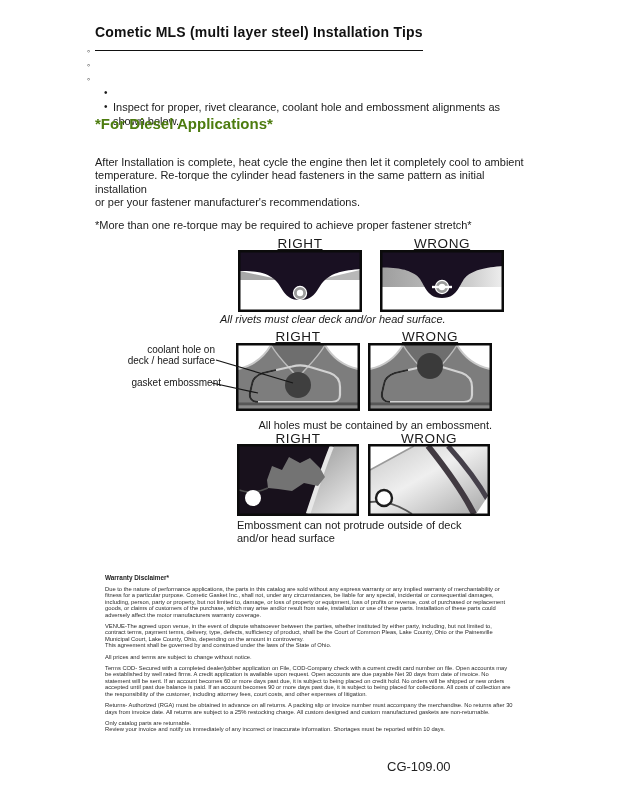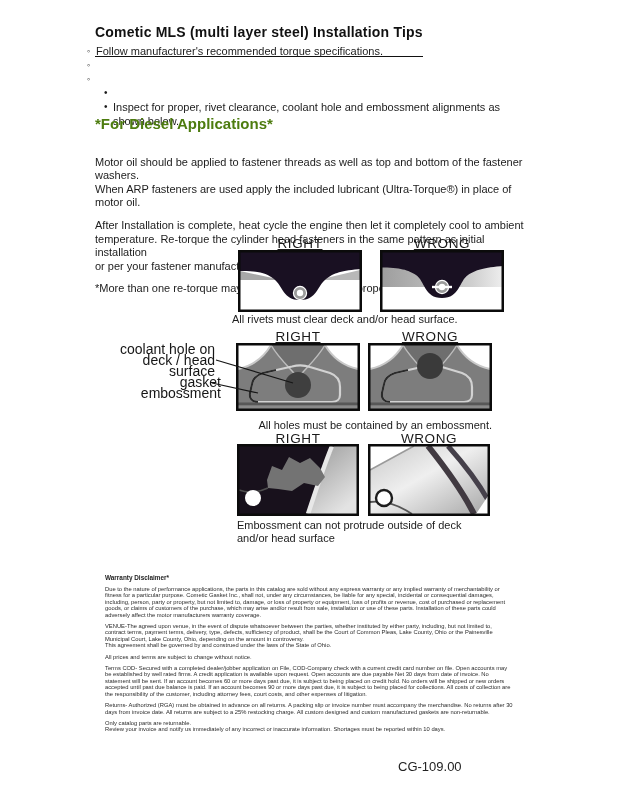--- a/index.html
+++ b/index.html
@@ -7,71 +7,68 @@
     width:618px;height:800px;position:relative;background:#ffffff;
     font-family:"Liberation Sans", sans-serif;color:#1f1f1f;overflow:hidden;
     -webkit-font-smoothing:antialiased;
   }
   .abs{position:absolute;}
   
   .doc-title{
     left:95px;top:24px;font-size:14px;font-weight:bold;color:#111;
     letter-spacing:.2px;
   }
-  .doc-title span{border-bottom:1.6px solid #111;padding-bottom:16px;}
+  .doc-title span{border-bottom:1.6px solid #111;padding-bottom:10px;}
   .tips{left:87px;top:44px;width:440px;font-size:11px;line-height:14px;color:#1c1c1c;}
   .bullet-row{display:flex;}
   .bullet-row .marker{width:9px;flex:none;font-size:9px;line-height:14px;color:#1c1c1c;}
   .sub{margin-left:17px;}
   .sub .marker{font-size:10px;}
   .diesel{left:95px;top:117px;width:436px;font-size:11px;line-height:13.6px;color:#1c1c1c;}
   .diesel h2{margin:0 0 25px 0;font-size:15px;font-weight:bold;color:#4d7c0f;}
   .diesel p{margin:0 0 9px 0;white-space:pre-line;}
   
   .dg-label{font-size:13.5px;letter-spacing:.6px;color:#1a1a1a;text-align:center;text-decoration:underline;}
   .dg-caption{font-size:11px;color:#1c1c1c;line-height:13px;white-space:pre-line;}
-  .annot{font-size:14px;line-height:11px;color:#161616;text-align:right;white-space:pre-line;}
+  .annot{font-size:10px;line-height:11px;color:#161616;text-align:right;white-space:pre-line;}
   svg{display:block;}
   
   .legal{left:105px;top:574px;width:409px;color:#2b2b2b;}
   .legal h3{margin:0 0 5px 0;font-size:6.4px;font-weight:bold;color:#222;}
   .legal p{margin:0 0 5px 0;font-size:5.8px;line-height:6.4px;white-space:pre-line;}
-  .page-code{left:398px;top:759px;font-size:13px;color:#222;}
+  .page-code{left:387px;top:759px;font-size:13px;color:#222;}
 </style>
 </head>
 <body>
 
 <div class="abs doc-title">
   <span>Cometic MLS (multi layer steel) Installation Tips</span>
 </div>
 
 <div class="abs tips">
   <div class="bullet-row">
     <span class="marker">◦</span>
-    <span>Follow manufacturer's recommended torque specifications.</span>
   </div>
   <div class="bullet-row">
     <span class="marker">◦</span>
   </div>
   <div class="bullet-row">
     <span class="marker">◦</span>
   </div>
   <div class="bullet-row sub">
     <span class="marker">•</span>
   </div>
   <div class="bullet-row sub">
     <span class="marker">•</span>
     <span>Inspect for proper, rivet clearance, coolant hole and embossment alignments as shown below.</span>
   </div>
 </div>
 
 <div class="abs diesel">
   <h2>*For Diesel Applications*</h2>
-  <p>Motor oil should be applied to fastener threads as well as top and bottom of the fastener washers.
-When ARP fasteners are used apply the included lubricant (Ultra-Torque®) in place of motor oil.</p>
   <p>After Installation is complete, heat cycle the engine then let it completely cool to ambient
 temperature. Re-torque the cylinder head fasteners in the same pattern as initial installation
 or per your fastener manufacturer's recommendations.</p>
   <p>*More than one re-torque may be required to achieve proper fastener stretch*</p>
 </div>
 
 <div class="abs dg-label" style="left:238px;top:236px;width:124px;">RIGHT</div>
 <div class="abs dg-label" style="left:380px;top:236px;width:124px;">WRONG</div>
 
 <svg class="abs" style="left:238px;top:250px;" width="124" height="62" viewBox="0 0 124 62">
@@ -95,21 +92,21 @@
   <rect x="0" y="0" width="124" height="62" fill="#ffffff"></rect>
   <rect x="2" y="16" width="120" height="21" fill="url(#g1)"></rect>
   <rect x="2" y="37" width="120" height="23" fill="#ffffff"></rect>
   <path d="M0,0 H124 V16 C103,17.5 96,20 88,25 C79,31 80,48 62,48 C44,48 45,31 36,25 C28,20 21,17.5 0,17.5 Z" fill="#191022"></path>
   <circle cx="62" cy="37" r="7.2" fill="#ffffff"></circle>
   <circle cx="62" cy="37" r="4.6" fill="none" stroke="#9b9b9b" stroke-width="2.8"></circle>
   <rect x="52" y="35.8" width="20" height="2.4" fill="#ffffff"></rect>
   <rect x="1.25" y="1.25" width="121.5" height="59.5" fill="none" stroke="#0b0b0b" stroke-width="2.5"></rect>
 </svg>
 
-<div class="abs dg-caption" style="left:232px;top:313px;">All rivets must clear deck and/or head surface.</div>
+<div class="abs dg-caption" style="left:220px;top:313px;font-style:italic;">All rivets must clear deck and/or head surface.</div>
 
 <div class="abs dg-label" style="left:236px;top:329px;width:124px;">RIGHT</div>
 <div class="abs dg-label" style="left:368px;top:329px;width:124px;">WRONG</div>
 
 <svg class="abs" style="left:236px;top:343px;" width="124" height="68" viewBox="0 0 124 68">
   <rect x="0" y="0" width="124" height="68" fill="#ffffff"></rect>
   <path d="M2,26 C16,23 28,14 35,2 H89 C96,14 108,23 122,26 V66 H2 Z" fill="#7d7d7d"></path>
   <path d="M35,2 C43,16 57,28 62,35 C67,28 81,16 89,2 Z" fill="#6e6e6e"></path>
   <path d="M2,26 C16,23 28,14 35,2" stroke="#c9c9c9" stroke-width="2" fill="none"></path>
   <path d="M122,26 C108,23 96,14 89,2" stroke="#c9c9c9" stroke-width="2" fill="none"></path>

